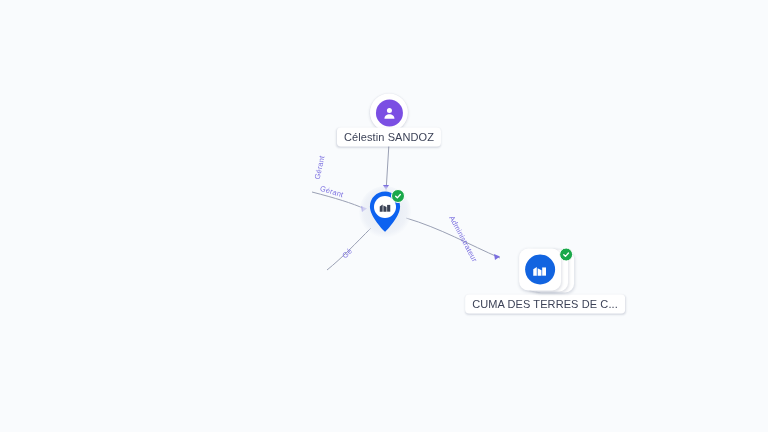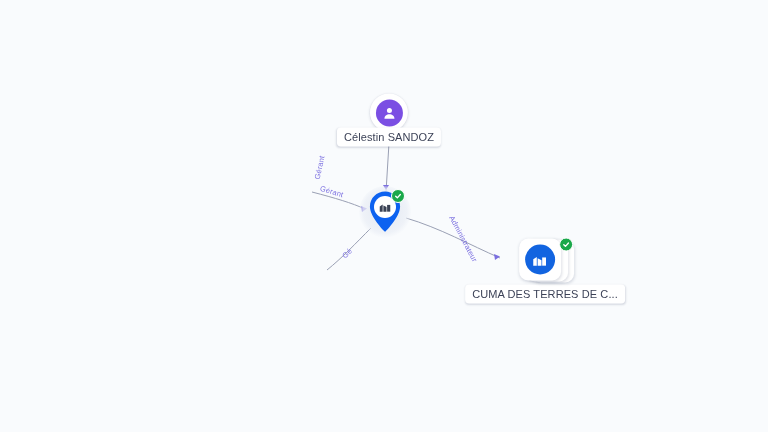--- a/index.html
+++ b/index.html
@@ -223,21 +223,21 @@
           <circle cx="12" cy="8" r="4"></circle>
           <path d="M4 21c0-4.4 3.6-7 8-7s8 2.6 8 7z"></path>
         </svg>
       </div>
     </div>
     <div class="node-label">Célestin SANDOZ</div>
   </div>
 
 
 
-  <div class="node" style="left:545px; top:270px;">
+  <div class="node" style="left:545px; top:280px;">
     <div class="stack">
       <div class="stack-card c3"></div>
       <div class="stack-card c2"></div>
       <div class="stack-front">
         <div class="blue-disc">
           <svg width="17" height="17" viewBox="0 0 24 24" fill="#ffffff">
             <path d="M3 20V11l5-3.2V20z"></path>
             <path d="M9.2 20V9.6l5.4 2.6V20z"></path>
             <rect x="15.6" y="8.4" width="5.4" height="11.6"></rect>
           </svg>

